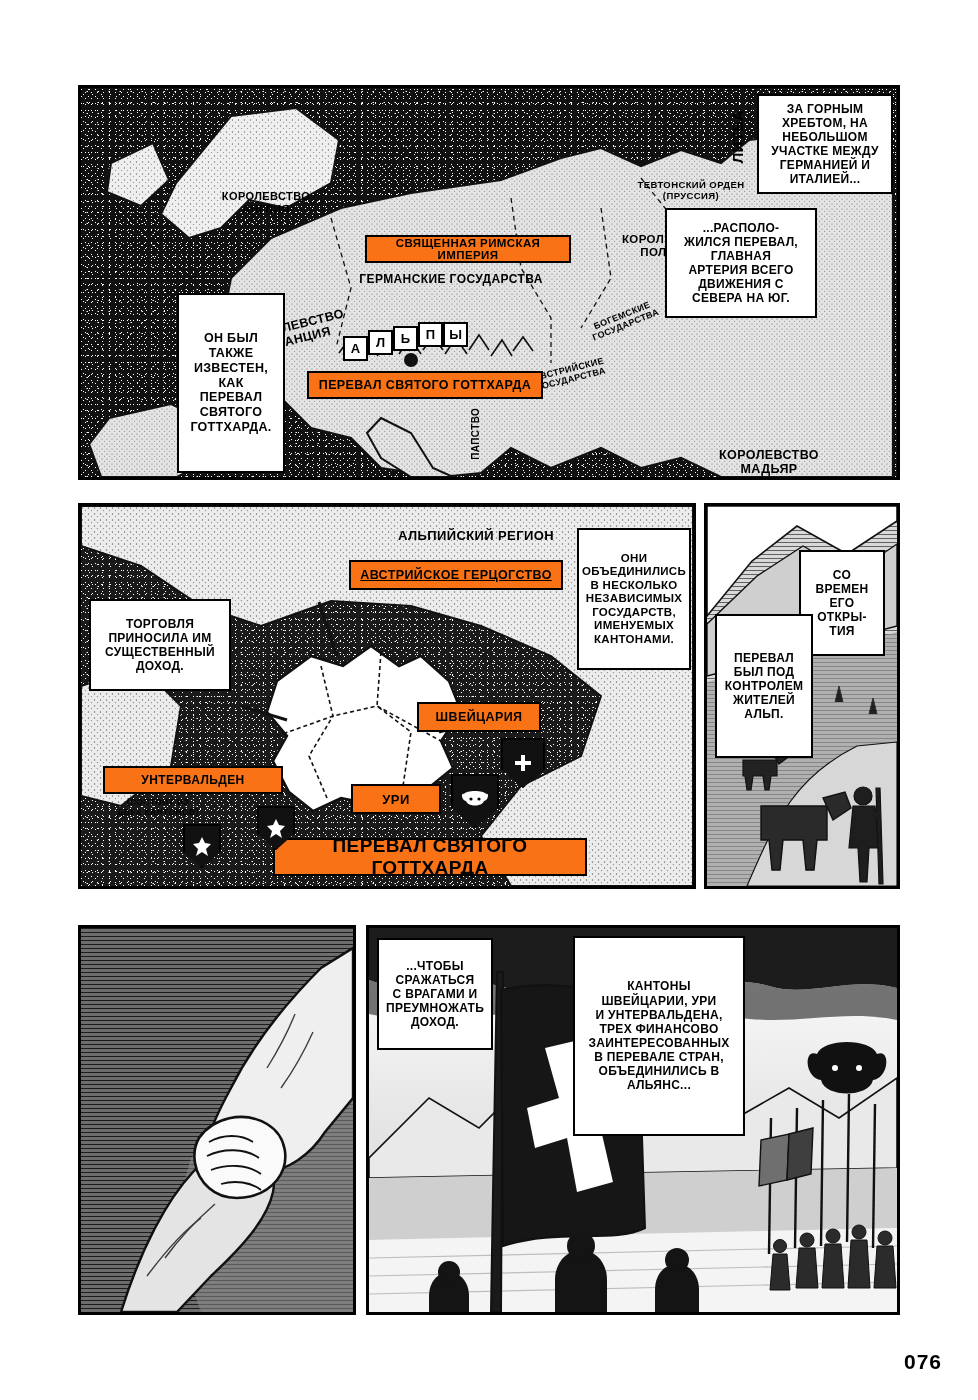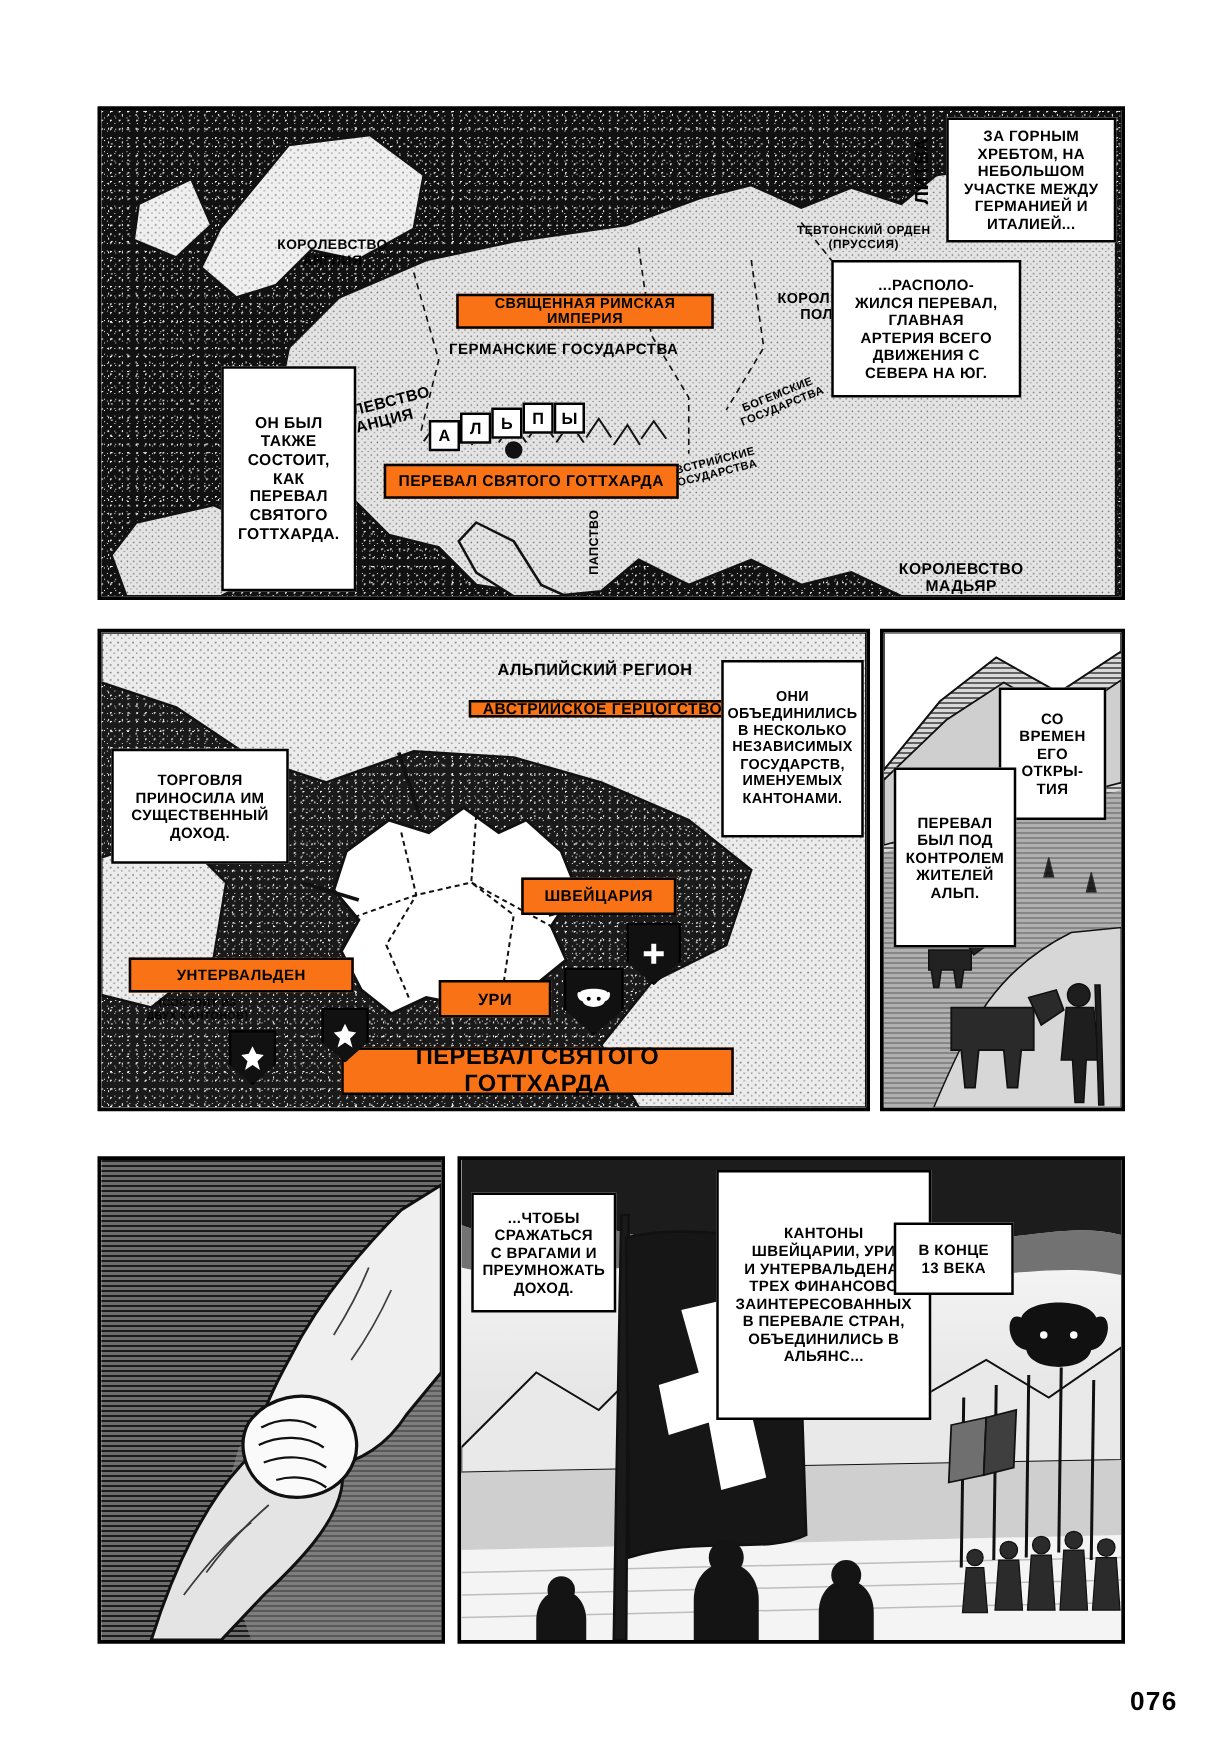--- a/index.html
+++ b/index.html
@@ -232,21 +232,21 @@
 ГЕРМАНИЕЙ И
 ИТАЛИЕЙ...</div>
     <div class="cap" style="left:584px; top:120px; width:152px; height:110px; font-size:12px; white-space:pre-line;">...РАСПОЛО-
 ЖИЛСЯ ПЕРЕВАЛ,
 ГЛАВНАЯ
 АРТЕРИЯ ВСЕГО
 ДВИЖЕНИЯ С
 СЕВЕРА НА ЮГ.</div>
     <div class="cap" style="left:96px; top:205px; width:108px; height:180px; font-size:12.5px; white-space:pre-line;">ОН БЫЛ
 ТАКЖЕ
-СОСТОИТ,
+ИЗВЕСТЕН,
 КАК
 ПЕРЕВАЛ
 СВЯТОГО
 ГОТТХАРДА.</div>
   </div>
 
   <div class="panel" style="left:78px; top:503px; width:618px; height:386px;">
     <div class="sea" style="background-color:#1a1a1a;"></div>
     <svg width="612" height="380" style="position:absolute;left:0;top:0;">
       <defs>
@@ -272,21 +272,21 @@
 
       <g stroke="#111" stroke-width="3" fill="none">
         <path d="M238,96 L256,150"></path>
         <path d="M160,200 L206,214"></path>
         <path d="M402,214 L358,226"></path>
         <path d="M356,300 L330,284"></path>
       </g>
     </svg>
 
     <div class="freetext" style="left:290px; top:23px; width:210px; font-size:13px;">АЛЬПИЙСКИЙ РЕГИОН</div>
-    <div class="labelbox" style="left:294px; top:54px; width:214px; height:14px; font-size:12.5px;text-decoration:underline;">АВСТРИЙСКОЕ ГЕРЦОГСТВО</div>
+    <div class="labelbox" style="left:268px; top:54px; width:214px; height:30px; font-size:12.5px;text-decoration:underline;">АВСТРИЙСКОЕ ГЕРЦОГСТВО</div>
     <div class="labelbox" style="left:336px; top:196px; width:124px; height:30px; font-size:12.5px;">ШВЕЙЦАРИЯ</div>
     <div class="labelbox" style="left:270px; top:278px; width:90px; height:30px; font-size:13px;">УРИ</div>
     <div class="labelbox" style="left:22px; top:260px; width:180px; height:28px; font-size:12px;">УНТЕРВАЛЬДЕН</div>
     <div class="freetext" style="left:22px; top:292px; width:110px; font-size:8.5px; text-align:center;">(СОСТОИТ ИЗ
 ДВУХ КАНТОНОВ)</div>
     <div class="labelbox" style="left:192px; top:332px; width:314px; height:38px; font-size:19px;">ПЕРЕВАЛ СВЯТОГО ГОТТХАРДА</div>
 
     <div class="shield" style="left:102px; top:318px;">
       <svg width="22" height="24" viewBox="0 0 22 24">
           <path d="M11 3 L14 9 L20 10 L15 15 L17 22 L11 18 L5 22 L7 15 L2 10 L8 9 Z" fill="#fff"></path>
@@ -452,31 +452,29 @@
       <g fill="#141414">
         <path d="M186,352 c0,-18 12,-30 26,-30 c14,0 26,12 26,30 l0,32 l-52,0 Z"></path>
         <circle cx="212" cy="318" r="14"></circle>
         <path d="M286,362 c0,-16 10,-26 22,-26 c12,0 22,10 22,26 l0,22 l-44,0 Z"></path>
         <circle cx="308" cy="332" r="12"></circle>
         <path d="M60,368 c0,-14 9,-24 20,-24 c11,0 20,10 20,24 l0,16 l-40,0 Z"></path>
         <circle cx="80" cy="344" r="11"></circle>
       </g>
     </svg>
 
-    <div class="cap" style="left:8px; top:10px; width:116px; height:96px; font-size:12px; white-space:pre-line;margin-top:16px;">...ЧТОБЫ
+    <div class="cap" style="left:8px; top:10px; width:116px; height:112px; font-size:12px; white-space:pre-line;">...ЧТОБЫ
 СРАЖАТЬСЯ
 С ВРАГАМИ И
 ПРЕУМНОЖАТЬ
 ДОХОД.</div>
     <div class="cap" style="left:204px; top:8px; width:172px; height:200px; font-size:12px; white-space:pre-line;">КАНТОНЫ
 ШВЕЙЦАРИИ, УРИ
 И УНТЕРВАЛЬДЕНА,
 ТРЕХ ФИНАНСОВО
 ЗАИНТЕРЕСОВАННЫХ
 В ПЕРЕВАЛЕ СТРАН,
 ОБЪЕДИНИЛИСЬ В
 АЛЬЯНС...</div>
-    <div class="cap" style="left:346px; top:50px; width:96px; height:58px; font-size:12px; white-space:pre-line;">В КОНЦЕ
-13 ВЕКА</div>
   </div>
 
   <div class="pageno">076</div>
 </div>
 
 </body></html>

